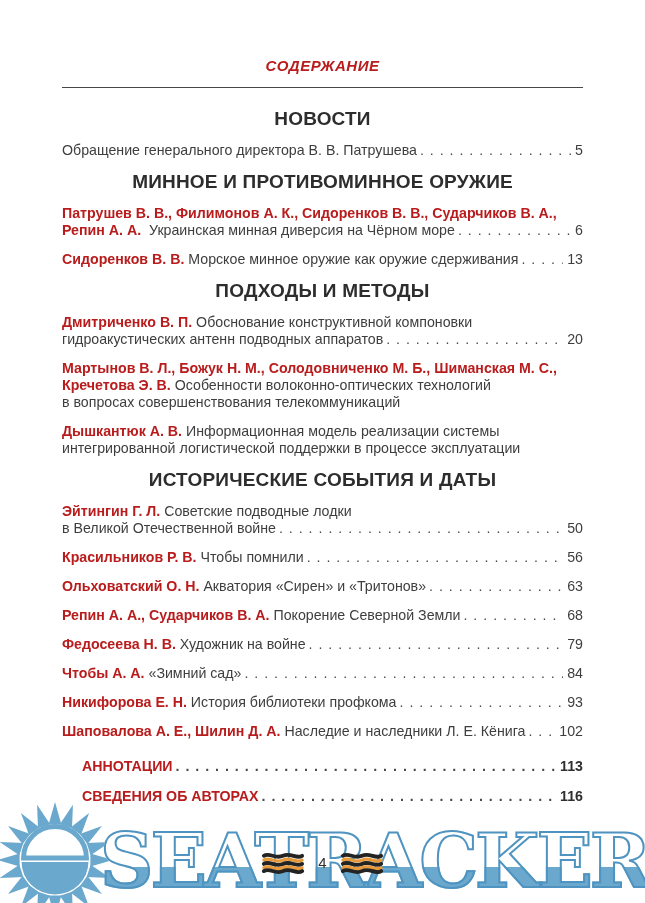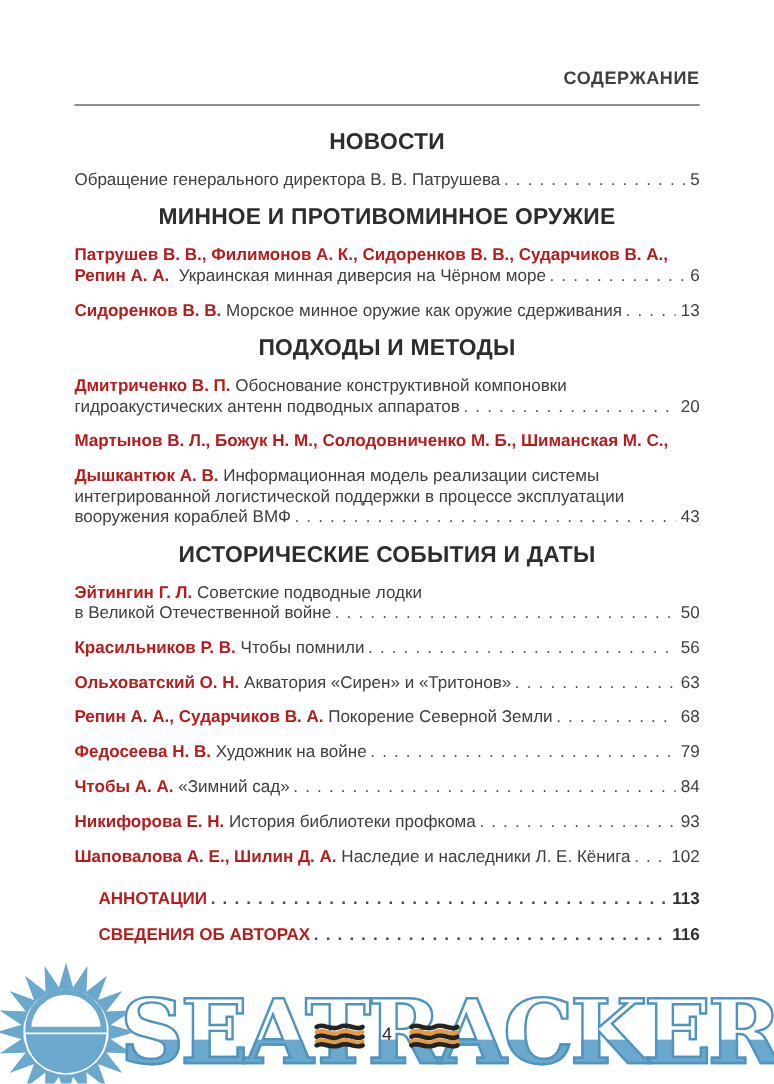--- a/index.html
+++ b/index.html
@@ -2,22 +2,22 @@
 <html lang="ru"><head>
 <meta charset="utf-8">
 <style>
   html,body{margin:0;padding:0;}
   body{
     width:645px;height:903px;position:relative;overflow:hidden;background:#ffffff;
     font-family:"Liberation Sans","DejaVu Sans",sans-serif;color:#3e3e3e;
   }
   .content{padding:57px 62px 0 62px;}
   .toc-title{
-    text-align:right;font-size:15px;font-weight:bold;color:#404040;
-    letter-spacing:.5px;margin:0 0 13px 0;
+    text-align:center;font-size:15px;font-weight:bold;color:#b91c1c;
+    letter-spacing:.5px;margin:0 0 13px 0;font-style:italic;
   }
   .rule{border:none;border-top:1.5px solid #474747;margin:0 0 20px 0;}
   .section-heading{
     text-align:center;font-size:19px;font-weight:bold;color:#2d2d2d;
     letter-spacing:.2px;margin:0 0 12px 0;
   }
   .entry{font-size:14.2px;margin:0 0 12px 0;}
   .entry .line{line-height:17px;white-space:nowrap;}
   .entry .line.last{display:flex;align-items:baseline;}
   .entry b{color:#b91c1c;}
@@ -87,29 +87,26 @@
       <div class="entry">
         <div class="line"><span class="txt"><b>Дмитриченко В. П.</b><span> Обоснование конструктивной компоновки</span></span></div>
         <div class="line last">
           <span class="txt"><span>гидроакустических антенн подводных аппаратов</span></span>
           <span class="dots"></span>
           <span class="pg">20</span>
         </div>
       </div>
       <div class="entry">
         <div class="line"><span class="txt"><b>Мартынов В. Л., Божук Н. М., Солодовниченко М. Б., Шиманская М. С.,</b></span></div>
+        <div class="line"><span class="txt"><b>Кречетова Э. В.</b><span> Особенности волоконно-оптических технологий</span></span></div>
+        <div class="line"><span class="txt"><span>в вопросах совершенствования телекоммуникаций</span></span></div>
       </div>
       <div class="entry">
         <div class="line"><span class="txt"><b>Дышкантюк А. В.</b><span> Информационная модель реализации системы</span></span></div>
         <div class="line"><span class="txt"><span>интегрированной логистической поддержки в процессе эксплуатации</span></span></div>
-        <div class="line last">
-          <span class="txt"><span>вооружения кораблей ВМФ</span></span>
-          <span class="dots"></span>
-          <span class="pg">43</span>
-        </div>
       </div>
       <h2 class="section-heading">ИСТОРИЧЕСКИЕ СОБЫТИЯ И ДАТЫ</h2>
       <div class="entry">
         <div class="line"><span class="txt"><b>Эйтингин Г. Л.</b><span> Советские подводные лодки</span></span></div>
         <div class="line last">
           <span class="txt"><span>в Великой Отечественной войне</span></span>
           <span class="dots"></span>
           <span class="pg">50</span>
         </div>
       </div>

